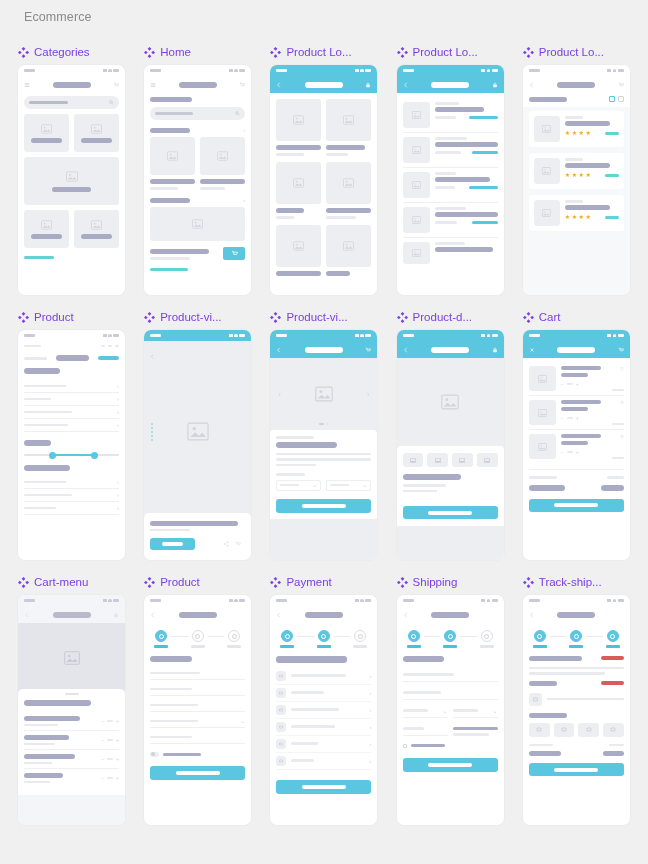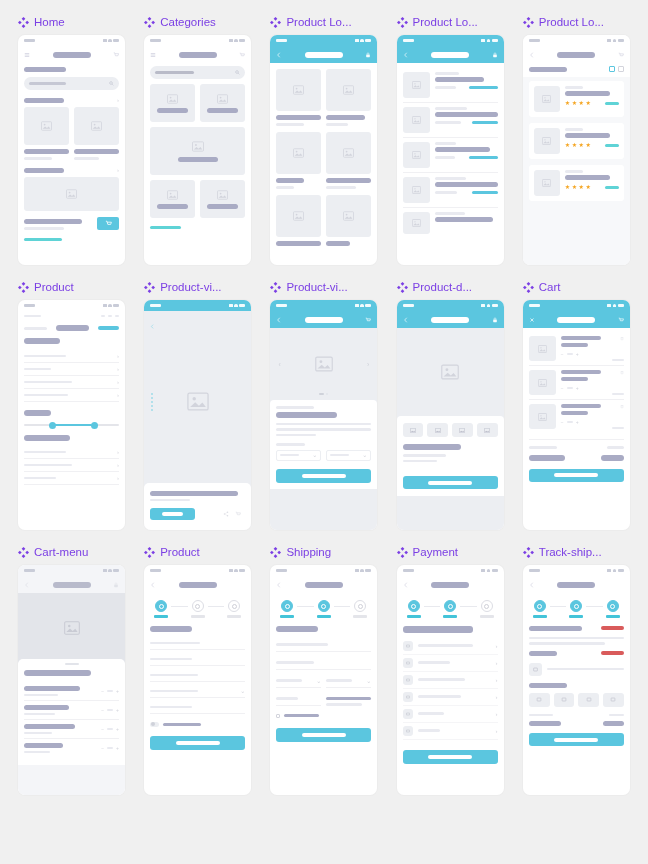--- a/index.html
+++ b/index.html
@@ -132,23 +132,115 @@
 
   .chev { color:#d3d4dc; font-size:6px; line-height:6px; }
   .dots { display:flex; flex-direction:column; gap:2px; }
   .dots i { width:2px; height:2px; border-radius:50%; background:#9fdbe8; display:block; }
 </style>
 </head>
 <body>
 
 <div class="page">
 
+  <div class="page-title">Ecommerce</div>
 
 
   <div class="grid">
+
+    <div class="cell">
+      <div class="cell-title">
+        <svg class="diamond-icon" viewBox="0 0 12 12">
+            <g fill="#7b3fe4">
+              <path d="M6 0l2 2-2 2-2-2z"></path>
+              <path d="M6 8l2 2-2 2-2-2z"></path>
+              <path d="M2 4l2 2-2 2-2-2z"></path>
+              <path d="M10 4l2 2-2 2-2-2z"></path>
+            </g>
+          </svg>
+        <span class="t">Categories</span>
+      </div>
+      <div class="phone">
+          <div class="scr">
+        <div class="statusbar">
+          <div class="sb-time"></div>
+          <div class="sb-icons">
+                <i class="a"></i>
+                <i class="b"></i>
+                <i class="c"></i>
+              </div>
+        </div>
+        <div class="navbar">
+          <svg class="nav-ic" viewBox="0 0 8 8">
+                <g stroke="#a9abc4" stroke-width="1">
+                  <path d="M1 2h6M1 4h6M1 6h6"></path>
+                </g>
+              </svg>
+          <div class="nav-pill"></div>
+          <svg class="nav-ic" viewBox="0 0 8 8">
+                <path d="M1 1.4h1.2l1 3.6h3.3l.8-2.5H2.5" fill="none" stroke="#a9abc4" stroke-width=".8"></path>
+              </svg>
+        </div>
+        <div class="pad" style="margin-top:3px">
+          <div class="panel" style="height:13px;border-radius:7px;display:flex;align-items:center;justify-content:space-between;padding:0 5px">
+            <div class="bar" style="width:46%;height:3px;background:#b9bbc8"></div>
+            <svg style="width:5px;height:5px" viewBox="0 0 8 8">
+                  <circle cx="3.2" cy="3.2" r="2.2" fill="none" stroke="#b9bbc8" stroke-width=".8"></circle>
+                  <path d="M5 5l2 2" stroke="#b9bbc8" stroke-width=".8"></path>
+                </svg>
+          </div>
+          <div class="row" style="gap:5px;margin-top:5px">
+            <div class="imgbox" style="flex:1;height:38px;flex-direction:column;gap:4px">
+              <svg width="11" height="10" class="img-glyph" viewBox="0 0 14 12">
+                    <rect x=".6" y=".6" width="12.8" height="10.8" rx="1" fill="none" stroke="#b9bbc8" stroke-width="1"></rect>
+                    <circle cx="4.6" cy="4.2" r="1.1" fill="#b9bbc8"></circle>
+                    <path d="M2 9.5l3.2-3 2.4 2.2 2.2-2 2.2 2.8z" fill="#b9bbc8"></path>
+                  </svg>
+              <div class="bar" style="width:68%"></div>
+            </div>
+            <div class="imgbox" style="flex:1;height:38px;flex-direction:column;gap:4px">
+              <svg width="11" height="10" class="img-glyph" viewBox="0 0 14 12">
+                    <rect x=".6" y=".6" width="12.8" height="10.8" rx="1" fill="none" stroke="#b9bbc8" stroke-width="1"></rect>
+                    <circle cx="4.6" cy="4.2" r="1.1" fill="#b9bbc8"></circle>
+                    <path d="M2 9.5l3.2-3 2.4 2.2 2.2-2 2.2 2.8z" fill="#b9bbc8"></path>
+                  </svg>
+              <div class="bar" style="width:68%"></div>
+            </div>
+          </div>
+          <div class="imgbox" style="height:48px;margin-top:5px;flex-direction:column;gap:5px">
+            <svg width="12" height="11" class="img-glyph" viewBox="0 0 14 12">
+                  <rect x=".6" y=".6" width="12.8" height="10.8" rx="1" fill="none" stroke="#b9bbc8" stroke-width="1"></rect>
+                  <circle cx="4.6" cy="4.2" r="1.1" fill="#b9bbc8"></circle>
+                  <path d="M2 9.5l3.2-3 2.4 2.2 2.2-2 2.2 2.8z" fill="#b9bbc8"></path>
+                </svg>
+            <div class="bar" style="width:42%"></div>
+          </div>
+          <div class="row" style="gap:5px;margin-top:5px">
+            <div class="imgbox" style="flex:1;height:38px;flex-direction:column;gap:4px">
+              <svg width="11" height="10" class="img-glyph" viewBox="0 0 14 12">
+                    <rect x=".6" y=".6" width="12.8" height="10.8" rx="1" fill="none" stroke="#b9bbc8" stroke-width="1"></rect>
+                    <circle cx="4.6" cy="4.2" r="1.1" fill="#b9bbc8"></circle>
+                    <path d="M2 9.5l3.2-3 2.4 2.2 2.2-2 2.2 2.8z" fill="#b9bbc8"></path>
+                  </svg>
+              <div class="bar" style="width:68%"></div>
+            </div>
+            <div class="imgbox" style="flex:1;height:38px;flex-direction:column;gap:4px">
+              <svg width="11" height="10" class="img-glyph" viewBox="0 0 14 12">
+                    <rect x=".6" y=".6" width="12.8" height="10.8" rx="1" fill="none" stroke="#b9bbc8" stroke-width="1"></rect>
+                    <circle cx="4.6" cy="4.2" r="1.1" fill="#b9bbc8"></circle>
+                    <path d="M2 9.5l3.2-3 2.4 2.2 2.2-2 2.2 2.8z" fill="#b9bbc8"></path>
+                  </svg>
+              <div class="bar" style="width:68%"></div>
+            </div>
+          </div>
+          <div class="bar teal" style="width:32%;height:3px;margin-top:8px"></div>
+        </div>
+      </div>
+        </div>
+    </div>
 
     <div class="cell">
       <div class="cell-title">
         <svg class="diamond-icon" viewBox="0 0 12 12">
             <g fill="#7b3fe4">
               <path d="M6 0l2 2-2 2-2-2z"></path>
               <path d="M6 8l2 2-2 2-2-2z"></path>
               <path d="M2 4l2 2-2 2-2-2z"></path>
               <path d="M10 4l2 2-2 2-2-2z"></path>
             </g>
@@ -246,96 +338,119 @@
     <div class="cell">
       <div class="cell-title">
         <svg class="diamond-icon" viewBox="0 0 12 12">
             <g fill="#7b3fe4">
               <path d="M6 0l2 2-2 2-2-2z"></path>
               <path d="M6 8l2 2-2 2-2-2z"></path>
               <path d="M2 4l2 2-2 2-2-2z"></path>
               <path d="M10 4l2 2-2 2-2-2z"></path>
             </g>
           </svg>
-        <span class="t">Categories</span>
+        <span class="t">Product Lo...</span>
       </div>
       <div class="phone">
           <div class="scr">
-        <div class="statusbar">
+        <div class="statusbar cy cyanbar">
           <div class="sb-time"></div>
           <div class="sb-icons">
                 <i class="a"></i>
                 <i class="b"></i>
                 <i class="c"></i>
               </div>
         </div>
-        <div class="navbar">
-          <svg class="nav-ic" viewBox="0 0 8 8">
-                <g stroke="#a9abc4" stroke-width="1">
-                  <path d="M1 2h6M1 4h6M1 6h6"></path>
-                </g>
+        <div class="navbar cyanbar">
+          <svg class="nav-ic" viewBox="0 0 8 8">
+                <path d="M5 1L2.2 4 5 7" fill="none" stroke="#fff" stroke-width=".9"></path>
               </svg>
           <div class="nav-pill"></div>
           <svg class="nav-ic" viewBox="0 0 8 8">
-                <path d="M1 1.4h1.2l1 3.6h3.3l.8-2.5H2.5" fill="none" stroke="#a9abc4" stroke-width=".8"></path>
-              </svg>
-        </div>
-        <div class="pad" style="margin-top:3px">
-          <div class="panel" style="height:13px;border-radius:7px;display:flex;align-items:center;justify-content:space-between;padding:0 5px">
-            <div class="bar" style="width:46%;height:3px;background:#b9bbc8"></div>
-            <svg style="width:5px;height:5px" viewBox="0 0 8 8">
-                  <circle cx="3.2" cy="3.2" r="2.2" fill="none" stroke="#b9bbc8" stroke-width=".8"></circle>
-                  <path d="M5 5l2 2" stroke="#b9bbc8" stroke-width=".8"></path>
-                </svg>
-          </div>
-          <div class="row" style="gap:5px;margin-top:5px">
-            <div class="imgbox" style="flex:1;height:38px;flex-direction:column;gap:4px">
-              <svg width="11" height="10" class="img-glyph" viewBox="0 0 14 12">
+                <rect x="1.6" y="3.4" width="4.8" height="3.6" rx=".6" fill="#fff"></rect>
+                <path d="M2.8 3.4V2.4a1.2 1.2 0 012.4 0v1" fill="none" stroke="#fff" stroke-width=".8"></path>
+              </svg>
+        </div>
+        <div class="pad" style="margin-top:6px">
+          <div class="row" style="gap:5px">
+            <div class="imgbox" style="flex:1;height:42px">
+                  <svg width="11" height="10" class="img-glyph" viewBox="0 0 14 12">
                     <rect x=".6" y=".6" width="12.8" height="10.8" rx="1" fill="none" stroke="#b9bbc8" stroke-width="1"></rect>
                     <circle cx="4.6" cy="4.2" r="1.1" fill="#b9bbc8"></circle>
                     <path d="M2 9.5l3.2-3 2.4 2.2 2.2-2 2.2 2.8z" fill="#b9bbc8"></path>
                   </svg>
-              <div class="bar" style="width:68%"></div>
-            </div>
-            <div class="imgbox" style="flex:1;height:38px;flex-direction:column;gap:4px">
-              <svg width="11" height="10" class="img-glyph" viewBox="0 0 14 12">
+                </div>
+            <div class="imgbox" style="flex:1;height:42px">
+                  <svg width="11" height="10" class="img-glyph" viewBox="0 0 14 12">
                     <rect x=".6" y=".6" width="12.8" height="10.8" rx="1" fill="none" stroke="#b9bbc8" stroke-width="1"></rect>
                     <circle cx="4.6" cy="4.2" r="1.1" fill="#b9bbc8"></circle>
                     <path d="M2 9.5l3.2-3 2.4 2.2 2.2-2 2.2 2.8z" fill="#b9bbc8"></path>
                   </svg>
-              <div class="bar" style="width:68%"></div>
-            </div>
-          </div>
-          <div class="imgbox" style="height:48px;margin-top:5px;flex-direction:column;gap:5px">
-            <svg width="12" height="11" class="img-glyph" viewBox="0 0 14 12">
-                  <rect x=".6" y=".6" width="12.8" height="10.8" rx="1" fill="none" stroke="#b9bbc8" stroke-width="1"></rect>
-                  <circle cx="4.6" cy="4.2" r="1.1" fill="#b9bbc8"></circle>
-                  <path d="M2 9.5l3.2-3 2.4 2.2 2.2-2 2.2 2.8z" fill="#b9bbc8"></path>
-                </svg>
-            <div class="bar" style="width:42%"></div>
-          </div>
-          <div class="row" style="gap:5px;margin-top:5px">
-            <div class="imgbox" style="flex:1;height:38px;flex-direction:column;gap:4px">
-              <svg width="11" height="10" class="img-glyph" viewBox="0 0 14 12">
+                </div>
+          </div>
+          <div class="row" style="gap:5px;margin-top:4px">
+            <div style="flex:1">
+                  <div class="bar" style="width:100%"></div>
+                  <div class="bar xlt" style="width:62%;height:3px;margin-top:3px"></div>
+                </div>
+            <div style="flex:1">
+                  <div class="bar" style="width:86%"></div>
+                  <div class="bar xlt" style="width:48%;height:3px;margin-top:3px"></div>
+                </div>
+          </div>
+          <div class="row" style="gap:5px;margin-top:6px">
+            <div class="imgbox" style="flex:1;height:42px">
+                  <svg width="11" height="10" class="img-glyph" viewBox="0 0 14 12">
                     <rect x=".6" y=".6" width="12.8" height="10.8" rx="1" fill="none" stroke="#b9bbc8" stroke-width="1"></rect>
                     <circle cx="4.6" cy="4.2" r="1.1" fill="#b9bbc8"></circle>
                     <path d="M2 9.5l3.2-3 2.4 2.2 2.2-2 2.2 2.8z" fill="#b9bbc8"></path>
                   </svg>
-              <div class="bar" style="width:68%"></div>
-            </div>
-            <div class="imgbox" style="flex:1;height:38px;flex-direction:column;gap:4px">
-              <svg width="11" height="10" class="img-glyph" viewBox="0 0 14 12">
+                </div>
+            <div class="imgbox" style="flex:1;height:42px">
+                  <svg width="11" height="10" class="img-glyph" viewBox="0 0 14 12">
                     <rect x=".6" y=".6" width="12.8" height="10.8" rx="1" fill="none" stroke="#b9bbc8" stroke-width="1"></rect>
                     <circle cx="4.6" cy="4.2" r="1.1" fill="#b9bbc8"></circle>
                     <path d="M2 9.5l3.2-3 2.4 2.2 2.2-2 2.2 2.8z" fill="#b9bbc8"></path>
                   </svg>
-              <div class="bar" style="width:68%"></div>
-            </div>
-          </div>
-          <div class="bar teal" style="width:32%;height:3px;margin-top:8px"></div>
+                </div>
+          </div>
+          <div class="row" style="gap:5px;margin-top:4px">
+            <div style="flex:1">
+                  <div class="bar" style="width:62%"></div>
+                  <div class="bar xlt" style="width:40%;height:3px;margin-top:3px"></div>
+                </div>
+            <div style="flex:1">
+                  <div class="bar" style="width:100%"></div>
+                  <div class="bar xlt" style="width:66%;height:3px;margin-top:3px"></div>
+                </div>
+          </div>
+          <div class="row" style="gap:5px;margin-top:6px">
+            <div class="imgbox" style="flex:1;height:42px">
+                  <svg width="11" height="10" class="img-glyph" viewBox="0 0 14 12">
+                    <rect x=".6" y=".6" width="12.8" height="10.8" rx="1" fill="none" stroke="#b9bbc8" stroke-width="1"></rect>
+                    <circle cx="4.6" cy="4.2" r="1.1" fill="#b9bbc8"></circle>
+                    <path d="M2 9.5l3.2-3 2.4 2.2 2.2-2 2.2 2.8z" fill="#b9bbc8"></path>
+                  </svg>
+                </div>
+            <div class="imgbox" style="flex:1;height:42px">
+                  <svg width="11" height="10" class="img-glyph" viewBox="0 0 14 12">
+                    <rect x=".6" y=".6" width="12.8" height="10.8" rx="1" fill="none" stroke="#b9bbc8" stroke-width="1"></rect>
+                    <circle cx="4.6" cy="4.2" r="1.1" fill="#b9bbc8"></circle>
+                    <path d="M2 9.5l3.2-3 2.4 2.2 2.2-2 2.2 2.8z" fill="#b9bbc8"></path>
+                  </svg>
+                </div>
+          </div>
+          <div class="row" style="gap:5px;margin-top:4px">
+            <div style="flex:1">
+                  <div class="bar" style="width:100%"></div>
+                </div>
+            <div style="flex:1">
+                  <div class="bar" style="width:52%"></div>
+                </div>
+          </div>
         </div>
       </div>
         </div>
     </div>
 
     <div class="cell">
       <div class="cell-title">
         <svg class="diamond-icon" viewBox="0 0 12 12">
             <g fill="#7b3fe4">
               <path d="M6 0l2 2-2 2-2-2z"></path>
@@ -359,238 +474,124 @@
         <div class="navbar cyanbar">
           <svg class="nav-ic" viewBox="0 0 8 8">
                 <path d="M5 1L2.2 4 5 7" fill="none" stroke="#fff" stroke-width=".9"></path>
               </svg>
           <div class="nav-pill"></div>
           <svg class="nav-ic" viewBox="0 0 8 8">
                 <rect x="1.6" y="3.4" width="4.8" height="3.6" rx=".6" fill="#fff"></rect>
                 <path d="M2.8 3.4V2.4a1.2 1.2 0 012.4 0v1" fill="none" stroke="#fff" stroke-width=".8"></path>
               </svg>
         </div>
-        <div class="pad" style="margin-top:6px">
-          <div class="row" style="gap:5px">
-            <div class="imgbox" style="flex:1;height:42px">
-                  <svg width="11" height="10" class="img-glyph" viewBox="0 0 14 12">
-                    <rect x=".6" y=".6" width="12.8" height="10.8" rx="1" fill="none" stroke="#b9bbc8" stroke-width="1"></rect>
-                    <circle cx="4.6" cy="4.2" r="1.1" fill="#b9bbc8"></circle>
-                    <path d="M2 9.5l3.2-3 2.4 2.2 2.2-2 2.2 2.8z" fill="#b9bbc8"></path>
-                  </svg>
-                </div>
-            <div class="imgbox" style="flex:1;height:42px">
-                  <svg width="11" height="10" class="img-glyph" viewBox="0 0 14 12">
-                    <rect x=".6" y=".6" width="12.8" height="10.8" rx="1" fill="none" stroke="#b9bbc8" stroke-width="1"></rect>
-                    <circle cx="4.6" cy="4.2" r="1.1" fill="#b9bbc8"></circle>
-                    <path d="M2 9.5l3.2-3 2.4 2.2 2.2-2 2.2 2.8z" fill="#b9bbc8"></path>
-                  </svg>
-                </div>
-          </div>
-          <div class="row" style="gap:5px;margin-top:4px">
-            <div style="flex:1">
-                  <div class="bar" style="width:100%"></div>
-                  <div class="bar xlt" style="width:62%;height:3px;margin-top:3px"></div>
-                </div>
-            <div style="flex:1">
-                  <div class="bar" style="width:86%"></div>
-                  <div class="bar xlt" style="width:48%;height:3px;margin-top:3px"></div>
-                </div>
-          </div>
-          <div class="row" style="gap:5px;margin-top:6px">
-            <div class="imgbox" style="flex:1;height:42px">
-                  <svg width="11" height="10" class="img-glyph" viewBox="0 0 14 12">
-                    <rect x=".6" y=".6" width="12.8" height="10.8" rx="1" fill="none" stroke="#b9bbc8" stroke-width="1"></rect>
-                    <circle cx="4.6" cy="4.2" r="1.1" fill="#b9bbc8"></circle>
-                    <path d="M2 9.5l3.2-3 2.4 2.2 2.2-2 2.2 2.8z" fill="#b9bbc8"></path>
-                  </svg>
-                </div>
-            <div class="imgbox" style="flex:1;height:42px">
-                  <svg width="11" height="10" class="img-glyph" viewBox="0 0 14 12">
-                    <rect x=".6" y=".6" width="12.8" height="10.8" rx="1" fill="none" stroke="#b9bbc8" stroke-width="1"></rect>
-                    <circle cx="4.6" cy="4.2" r="1.1" fill="#b9bbc8"></circle>
-                    <path d="M2 9.5l3.2-3 2.4 2.2 2.2-2 2.2 2.8z" fill="#b9bbc8"></path>
-                  </svg>
-                </div>
-          </div>
-          <div class="row" style="gap:5px;margin-top:4px">
-            <div style="flex:1">
-                  <div class="bar" style="width:62%"></div>
-                  <div class="bar xlt" style="width:40%;height:3px;margin-top:3px"></div>
-                </div>
-            <div style="flex:1">
-                  <div class="bar" style="width:100%"></div>
-                  <div class="bar xlt" style="width:66%;height:3px;margin-top:3px"></div>
-                </div>
-          </div>
-          <div class="row" style="gap:5px;margin-top:6px">
-            <div class="imgbox" style="flex:1;height:42px">
-                  <svg width="11" height="10" class="img-glyph" viewBox="0 0 14 12">
-                    <rect x=".6" y=".6" width="12.8" height="10.8" rx="1" fill="none" stroke="#b9bbc8" stroke-width="1"></rect>
-                    <circle cx="4.6" cy="4.2" r="1.1" fill="#b9bbc8"></circle>
-                    <path d="M2 9.5l3.2-3 2.4 2.2 2.2-2 2.2 2.8z" fill="#b9bbc8"></path>
-                  </svg>
-                </div>
-            <div class="imgbox" style="flex:1;height:42px">
-                  <svg width="11" height="10" class="img-glyph" viewBox="0 0 14 12">
-                    <rect x=".6" y=".6" width="12.8" height="10.8" rx="1" fill="none" stroke="#b9bbc8" stroke-width="1"></rect>
-                    <circle cx="4.6" cy="4.2" r="1.1" fill="#b9bbc8"></circle>
-                    <path d="M2 9.5l3.2-3 2.4 2.2 2.2-2 2.2 2.8z" fill="#b9bbc8"></path>
-                  </svg>
-                </div>
-          </div>
-          <div class="row" style="gap:5px;margin-top:4px">
-            <div style="flex:1">
-                  <div class="bar" style="width:100%"></div>
-                </div>
-            <div style="flex:1">
-                  <div class="bar" style="width:52%"></div>
-                </div>
+        <div class="pad" style="margin-top:5px">
+          <div style="display:flex;gap:5px;align-items:flex-start;padding:4px 0">
+            <div class="imgbox" style="width:27px;height:26px;flex:0 0 27px">
+                  <svg width="9" height="8" class="img-glyph" viewBox="0 0 14 12">
+                    <rect x=".6" y=".6" width="12.8" height="10.8" rx="1" fill="none" stroke="#b9bbc8" stroke-width="1.2"></rect>
+                    <circle cx="4.6" cy="4.2" r="1.1" fill="#b9bbc8"></circle>
+                    <path d="M2 9.5l3.2-3 2.4 2.2 2.2-2 2.2 2.8z" fill="#b9bbc8"></path>
+                  </svg>
+                </div>
+            <div style="flex:1">
+              <div class="bar xlt" style="width:38%;height:2.5px"></div>
+              <div class="bar" style="width:78%;height:5px;margin-top:2.5px"></div>
+              <div style="display:flex;justify-content:space-between;align-items:center;margin-top:4px">
+                <div class="bar xlt" style="width:34%;height:2.5px"></div>
+                <div class="bar cy" style="width:46%;height:2.5px"></div>
+              </div>
+            </div>
+          </div>
+          <div class="divider"></div>
+          <div style="display:flex;gap:5px;align-items:flex-start;padding:4px 0">
+            <div class="imgbox" style="width:27px;height:26px;flex:0 0 27px">
+                  <svg width="9" height="8" class="img-glyph" viewBox="0 0 14 12">
+                    <rect x=".6" y=".6" width="12.8" height="10.8" rx="1" fill="none" stroke="#b9bbc8" stroke-width="1.2"></rect>
+                    <circle cx="4.6" cy="4.2" r="1.1" fill="#b9bbc8"></circle>
+                    <path d="M2 9.5l3.2-3 2.4 2.2 2.2-2 2.2 2.8z" fill="#b9bbc8"></path>
+                  </svg>
+                </div>
+            <div style="flex:1">
+              <div class="bar xlt" style="width:52%;height:2.5px"></div>
+              <div class="bar" style="width:100%;height:5px;margin-top:2.5px"></div>
+              <div style="display:flex;justify-content:space-between;align-items:center;margin-top:4px">
+                <div class="bar xlt" style="width:42%;height:2.5px"></div>
+                <div class="bar cy" style="width:40%;height:2.5px"></div>
+              </div>
+            </div>
+          </div>
+          <div class="divider"></div>
+          <div style="display:flex;gap:5px;align-items:flex-start;padding:4px 0">
+            <div class="imgbox" style="width:27px;height:26px;flex:0 0 27px">
+                  <svg width="9" height="8" class="img-glyph" viewBox="0 0 14 12">
+                    <rect x=".6" y=".6" width="12.8" height="10.8" rx="1" fill="none" stroke="#b9bbc8" stroke-width="1.2"></rect>
+                    <circle cx="4.6" cy="4.2" r="1.1" fill="#b9bbc8"></circle>
+                    <path d="M2 9.5l3.2-3 2.4 2.2 2.2-2 2.2 2.8z" fill="#b9bbc8"></path>
+                  </svg>
+                </div>
+            <div style="flex:1">
+              <div class="bar xlt" style="width:34%;height:2.5px"></div>
+              <div class="bar" style="width:88%;height:5px;margin-top:2.5px"></div>
+              <div style="display:flex;justify-content:space-between;align-items:center;margin-top:4px">
+                <div class="bar xlt" style="width:32%;height:2.5px"></div>
+                <div class="bar cy" style="width:46%;height:2.5px"></div>
+              </div>
+            </div>
+          </div>
+          <div class="divider"></div>
+          <div style="display:flex;gap:5px;align-items:flex-start;padding:4px 0">
+            <div class="imgbox" style="width:27px;height:26px;flex:0 0 27px">
+                  <svg width="9" height="8" class="img-glyph" viewBox="0 0 14 12">
+                    <rect x=".6" y=".6" width="12.8" height="10.8" rx="1" fill="none" stroke="#b9bbc8" stroke-width="1.2"></rect>
+                    <circle cx="4.6" cy="4.2" r="1.1" fill="#b9bbc8"></circle>
+                    <path d="M2 9.5l3.2-3 2.4 2.2 2.2-2 2.2 2.8z" fill="#b9bbc8"></path>
+                  </svg>
+                </div>
+            <div style="flex:1">
+              <div class="bar xlt" style="width:50%;height:2.5px"></div>
+              <div class="bar" style="width:100%;height:5px;margin-top:2.5px"></div>
+              <div style="display:flex;justify-content:space-between;align-items:center;margin-top:4px">
+                <div class="bar xlt" style="width:36%;height:2.5px"></div>
+                <div class="bar cy" style="width:40%;height:2.5px"></div>
+              </div>
+            </div>
+          </div>
+          <div class="divider"></div>
+          <div style="display:flex;gap:5px;align-items:flex-start;padding:4px 0">
+            <div class="imgbox" style="width:27px;height:22px;flex:0 0 27px">
+                  <svg width="9" height="8" class="img-glyph" viewBox="0 0 14 12">
+                    <rect x=".6" y=".6" width="12.8" height="10.8" rx="1" fill="none" stroke="#b9bbc8" stroke-width="1.2"></rect>
+                    <circle cx="4.6" cy="4.2" r="1.1" fill="#b9bbc8"></circle>
+                    <path d="M2 9.5l3.2-3 2.4 2.2 2.2-2 2.2 2.8z" fill="#b9bbc8"></path>
+                  </svg>
+                </div>
+            <div style="flex:1">
+              <div class="bar xlt" style="width:48%;height:2.5px"></div>
+              <div class="bar" style="width:92%;height:5px;margin-top:2.5px"></div>
+            </div>
           </div>
         </div>
       </div>
         </div>
     </div>
 
     <div class="cell">
       <div class="cell-title">
         <svg class="diamond-icon" viewBox="0 0 12 12">
             <g fill="#7b3fe4">
               <path d="M6 0l2 2-2 2-2-2z"></path>
               <path d="M6 8l2 2-2 2-2-2z"></path>
               <path d="M2 4l2 2-2 2-2-2z"></path>
               <path d="M10 4l2 2-2 2-2-2z"></path>
             </g>
           </svg>
         <span class="t">Product Lo...</span>
       </div>
       <div class="phone">
-          <div class="scr">
-        <div class="statusbar cy cyanbar">
-          <div class="sb-time"></div>
-          <div class="sb-icons">
-                <i class="a"></i>
-                <i class="b"></i>
-                <i class="c"></i>
-              </div>
-        </div>
-        <div class="navbar cyanbar">
-          <svg class="nav-ic" viewBox="0 0 8 8">
-                <path d="M5 1L2.2 4 5 7" fill="none" stroke="#fff" stroke-width=".9"></path>
-              </svg>
-          <div class="nav-pill"></div>
-          <svg class="nav-ic" viewBox="0 0 8 8">
-                <rect x="1.6" y="3.4" width="4.8" height="3.6" rx=".6" fill="#fff"></rect>
-                <path d="M2.8 3.4V2.4a1.2 1.2 0 012.4 0v1" fill="none" stroke="#fff" stroke-width=".8"></path>
-              </svg>
-        </div>
-        <div class="pad" style="margin-top:5px">
-          <div style="display:flex;gap:5px;align-items:flex-start;padding:4px 0">
-            <div class="imgbox" style="width:27px;height:26px;flex:0 0 27px">
-                  <svg width="9" height="8" class="img-glyph" viewBox="0 0 14 12">
-                    <rect x=".6" y=".6" width="12.8" height="10.8" rx="1" fill="none" stroke="#b9bbc8" stroke-width="1.2"></rect>
-                    <circle cx="4.6" cy="4.2" r="1.1" fill="#b9bbc8"></circle>
-                    <path d="M2 9.5l3.2-3 2.4 2.2 2.2-2 2.2 2.8z" fill="#b9bbc8"></path>
-                  </svg>
-                </div>
-            <div style="flex:1">
-              <div class="bar xlt" style="width:38%;height:2.5px"></div>
-              <div class="bar" style="width:78%;height:5px;margin-top:2.5px"></div>
-              <div style="display:flex;justify-content:space-between;align-items:center;margin-top:4px">
-                <div class="bar xlt" style="width:34%;height:2.5px"></div>
-                <div class="bar cy" style="width:46%;height:2.5px"></div>
-              </div>
-            </div>
-          </div>
-          <div class="divider"></div>
-          <div style="display:flex;gap:5px;align-items:flex-start;padding:4px 0">
-            <div class="imgbox" style="width:27px;height:26px;flex:0 0 27px">
-                  <svg width="9" height="8" class="img-glyph" viewBox="0 0 14 12">
-                    <rect x=".6" y=".6" width="12.8" height="10.8" rx="1" fill="none" stroke="#b9bbc8" stroke-width="1.2"></rect>
-                    <circle cx="4.6" cy="4.2" r="1.1" fill="#b9bbc8"></circle>
-                    <path d="M2 9.5l3.2-3 2.4 2.2 2.2-2 2.2 2.8z" fill="#b9bbc8"></path>
-                  </svg>
-                </div>
-            <div style="flex:1">
-              <div class="bar xlt" style="width:52%;height:2.5px"></div>
-              <div class="bar" style="width:100%;height:5px;margin-top:2.5px"></div>
-              <div style="display:flex;justify-content:space-between;align-items:center;margin-top:4px">
-                <div class="bar xlt" style="width:42%;height:2.5px"></div>
-                <div class="bar cy" style="width:40%;height:2.5px"></div>
-              </div>
-            </div>
-          </div>
-          <div class="divider"></div>
-          <div style="display:flex;gap:5px;align-items:flex-start;padding:4px 0">
-            <div class="imgbox" style="width:27px;height:26px;flex:0 0 27px">
-                  <svg width="9" height="8" class="img-glyph" viewBox="0 0 14 12">
-                    <rect x=".6" y=".6" width="12.8" height="10.8" rx="1" fill="none" stroke="#b9bbc8" stroke-width="1.2"></rect>
-                    <circle cx="4.6" cy="4.2" r="1.1" fill="#b9bbc8"></circle>
-                    <path d="M2 9.5l3.2-3 2.4 2.2 2.2-2 2.2 2.8z" fill="#b9bbc8"></path>
-                  </svg>
-                </div>
-            <div style="flex:1">
-              <div class="bar xlt" style="width:34%;height:2.5px"></div>
-              <div class="bar" style="width:88%;height:5px;margin-top:2.5px"></div>
-              <div style="display:flex;justify-content:space-between;align-items:center;margin-top:4px">
-                <div class="bar xlt" style="width:32%;height:2.5px"></div>
-                <div class="bar cy" style="width:46%;height:2.5px"></div>
-              </div>
-            </div>
-          </div>
-          <div class="divider"></div>
-          <div style="display:flex;gap:5px;align-items:flex-start;padding:4px 0">
-            <div class="imgbox" style="width:27px;height:26px;flex:0 0 27px">
-                  <svg width="9" height="8" class="img-glyph" viewBox="0 0 14 12">
-                    <rect x=".6" y=".6" width="12.8" height="10.8" rx="1" fill="none" stroke="#b9bbc8" stroke-width="1.2"></rect>
-                    <circle cx="4.6" cy="4.2" r="1.1" fill="#b9bbc8"></circle>
-                    <path d="M2 9.5l3.2-3 2.4 2.2 2.2-2 2.2 2.8z" fill="#b9bbc8"></path>
-                  </svg>
-                </div>
-            <div style="flex:1">
-              <div class="bar xlt" style="width:50%;height:2.5px"></div>
-              <div class="bar" style="width:100%;height:5px;margin-top:2.5px"></div>
-              <div style="display:flex;justify-content:space-between;align-items:center;margin-top:4px">
-                <div class="bar xlt" style="width:36%;height:2.5px"></div>
-                <div class="bar cy" style="width:40%;height:2.5px"></div>
-              </div>
-            </div>
-          </div>
-          <div class="divider"></div>
-          <div style="display:flex;gap:5px;align-items:flex-start;padding:4px 0">
-            <div class="imgbox" style="width:27px;height:22px;flex:0 0 27px">
-                  <svg width="9" height="8" class="img-glyph" viewBox="0 0 14 12">
-                    <rect x=".6" y=".6" width="12.8" height="10.8" rx="1" fill="none" stroke="#b9bbc8" stroke-width="1.2"></rect>
-                    <circle cx="4.6" cy="4.2" r="1.1" fill="#b9bbc8"></circle>
-                    <path d="M2 9.5l3.2-3 2.4 2.2 2.2-2 2.2 2.8z" fill="#b9bbc8"></path>
-                  </svg>
-                </div>
-            <div style="flex:1">
-              <div class="bar xlt" style="width:48%;height:2.5px"></div>
-              <div class="bar" style="width:92%;height:5px;margin-top:2.5px"></div>
-            </div>
-          </div>
-        </div>
-      </div>
-        </div>
-    </div>
-
-    <div class="cell">
-      <div class="cell-title">
-        <svg class="diamond-icon" viewBox="0 0 12 12">
-            <g fill="#7b3fe4">
-              <path d="M6 0l2 2-2 2-2-2z"></path>
-              <path d="M6 8l2 2-2 2-2-2z"></path>
-              <path d="M2 4l2 2-2 2-2-2z"></path>
-              <path d="M10 4l2 2-2 2-2-2z"></path>
-            </g>
-          </svg>
-        <span class="t">Product Lo...</span>
-      </div>
-      <div class="phone">
           <div class="scr" style="background:#f7f8fa">
         <div class="statusbar" style="background:#fff">
           <div class="sb-time"></div>
           <div class="sb-icons">
                 <i class="a"></i>
                 <i class="b"></i>
                 <i class="c"></i>
               </div>
         </div>
         <div class="navbar" style="background:#fff">
@@ -1290,21 +1291,21 @@
     <div class="cell">
       <div class="cell-title">
         <svg class="diamond-icon" viewBox="0 0 12 12">
             <g fill="#7b3fe4">
               <path d="M6 0l2 2-2 2-2-2z"></path>
               <path d="M6 8l2 2-2 2-2-2z"></path>
               <path d="M2 4l2 2-2 2-2-2z"></path>
               <path d="M10 4l2 2-2 2-2-2z"></path>
             </g>
           </svg>
-        <span class="t">Shipping</span>
+        <span class="t">Payment</span>
       </div>
       <div class="phone">
           <div class="scr">
         <div class="statusbar">
           <div class="sb-time"></div>
           <div class="sb-icons">
                 <i class="a"></i>
                 <i class="b"></i>
                 <i class="c"></i>
               </div>
@@ -1332,71 +1333,96 @@
               </div>
           <div class="step-line"></div>
           <div class="step">
                 <div class="circ">
                   <span></span>
                 </div>
                 <div class="u"></div>
               </div>
         </div>
         <div class="pad" style="margin-top:8px">
-          <div class="bar" style="width:44%;height:6px"></div>
-          <div style="margin-top:7px">
-            <div style="height:13px;border-bottom:1px solid #f0f0f3;display:flex;align-items:center">
-                  <div class="bar xlt" style="width:54%;height:2.5px"></div>
-                </div>
-            <div style="height:13px;border-bottom:1px solid #f0f0f3;display:flex;align-items:center;margin-top:5px">
-                  <div class="bar xlt" style="width:40%;height:2.5px"></div>
-                </div>
-            <div class="row" style="gap:5px;margin-top:5px">
-              <div style="flex:1;height:13px;border-bottom:1px solid #f0f0f3;display:flex;align-items:center;justify-content:space-between">
-                    <div class="bar xlt" style="width:56%;height:2.5px"></div>
-                    <span class="chev">⌄</span>
-                  </div>
-              <div style="flex:1;height:13px;border-bottom:1px solid #f0f0f3;display:flex;align-items:center;justify-content:space-between">
-                    <div class="bar xlt" style="width:56%;height:2.5px"></div>
-                    <span class="chev">⌄</span>
-                  </div>
-            </div>
-            <div class="row" style="gap:5px;margin-top:5px;align-items:flex-end">
-              <div style="flex:1;height:13px;border-bottom:1px solid #f0f0f3;display:flex;align-items:center">
-                    <div class="bar xlt" style="width:48%;height:2.5px"></div>
-                  </div>
-              <div style="flex:1">
-                    <div class="bar" style="width:100%;height:3.5px"></div>
-                    <div class="bar xlt" style="width:80%;height:2.5px;margin-top:3px"></div>
-                  </div>
-            </div>
-            <div style="display:flex;gap:4px;align-items:center;margin-top:8px">
-              <div style="width:4px;height:4px;border:1px solid #d3d4dc;border-radius:1px"></div>
-              <div class="bar" style="width:36%;height:3px"></div>
-            </div>
+          <div class="bar" style="width:74%;height:7px"></div>
+          <div style="margin-top:5px">
+            <div style="display:flex;align-items:center;gap:5px;padding:3px 0;border-bottom:1px solid #f5f5f7">
+                  <div class="imgbox" style="width:10px;height:10px">
+                    <svg width="4" height="4" viewBox="0 0 8 8">
+                      <rect x="1" y="2" width="6" height="4" rx=".6" fill="none" stroke="#b9bbc8" stroke-width=".9"></rect>
+                    </svg>
+                  </div>
+                  <div class="bar xlt" style="flex:1;height:2.5px;max-width:58%"></div>
+                  <span class="chev" style="margin-left:auto">›</span>
+                </div>
+            <div style="display:flex;align-items:center;gap:5px;padding:3px 0;border-bottom:1px solid #f5f5f7">
+                  <div class="imgbox" style="width:10px;height:10px">
+                    <svg width="4" height="4" viewBox="0 0 8 8">
+                      <rect x="1" y="2" width="6" height="4" rx=".6" fill="none" stroke="#b9bbc8" stroke-width=".9"></rect>
+                    </svg>
+                  </div>
+                  <div class="bar xlt" style="width:34%;height:2.5px"></div>
+                  <span class="chev" style="margin-left:auto">›</span>
+                </div>
+            <div style="display:flex;align-items:center;gap:5px;padding:3px 0;border-bottom:1px solid #f5f5f7">
+                  <div class="imgbox" style="width:10px;height:10px">
+                    <svg width="4" height="4" viewBox="0 0 8 8">
+                      <rect x="1" y="2" width="6" height="4" rx=".6" fill="none" stroke="#b9bbc8" stroke-width=".9"></rect>
+                    </svg>
+                  </div>
+                  <div class="bar xlt" style="width:50%;height:2.5px"></div>
+                  <span class="chev" style="margin-left:auto">›</span>
+                </div>
+            <div style="display:flex;align-items:center;gap:5px;padding:3px 0;border-bottom:1px solid #f5f5f7">
+                  <div class="imgbox" style="width:10px;height:10px">
+                    <svg width="4" height="4" viewBox="0 0 8 8">
+                      <rect x="1" y="2" width="6" height="4" rx=".6" fill="none" stroke="#b9bbc8" stroke-width=".9"></rect>
+                    </svg>
+                  </div>
+                  <div class="bar xlt" style="width:46%;height:2.5px"></div>
+                  <span class="chev" style="margin-left:auto">›</span>
+                </div>
+            <div style="display:flex;align-items:center;gap:5px;padding:3px 0;border-bottom:1px solid #f5f5f7">
+                  <div class="imgbox" style="width:10px;height:10px">
+                    <svg width="4" height="4" viewBox="0 0 8 8">
+                      <rect x="1" y="2" width="6" height="4" rx=".6" fill="none" stroke="#b9bbc8" stroke-width=".9"></rect>
+                    </svg>
+                  </div>
+                  <div class="bar xlt" style="width:28%;height:2.5px"></div>
+                  <span class="chev" style="margin-left:auto">›</span>
+                </div>
+            <div style="display:flex;align-items:center;gap:5px;padding:3px 0;border-bottom:1px solid #f5f5f7">
+                  <div class="imgbox" style="width:10px;height:10px">
+                    <svg width="4" height="4" viewBox="0 0 8 8">
+                      <rect x="1" y="2" width="6" height="4" rx=".6" fill="none" stroke="#b9bbc8" stroke-width=".9"></rect>
+                    </svg>
+                  </div>
+                  <div class="bar xlt" style="width:24%;height:2.5px"></div>
+                  <span class="chev" style="margin-left:auto">›</span>
+                </div>
           </div>
           <div class="btn-cy" style="height:14px;margin-top:10px">
                 <div class="lbl"></div>
               </div>
         </div>
       </div>
         </div>
     </div>
 
     <div class="cell">
       <div class="cell-title">
         <svg class="diamond-icon" viewBox="0 0 12 12">
             <g fill="#7b3fe4">
               <path d="M6 0l2 2-2 2-2-2z"></path>
               <path d="M6 8l2 2-2 2-2-2z"></path>
               <path d="M2 4l2 2-2 2-2-2z"></path>
               <path d="M10 4l2 2-2 2-2-2z"></path>
             </g>
           </svg>
-        <span class="t">Payment</span>
+        <span class="t">Shipping</span>
       </div>
       <div class="phone">
           <div class="scr">
         <div class="statusbar">
           <div class="sb-time"></div>
           <div class="sb-icons">
                 <i class="a"></i>
                 <i class="b"></i>
                 <i class="c"></i>
               </div>
@@ -1424,76 +1450,51 @@
               </div>
           <div class="step-line"></div>
           <div class="step">
                 <div class="circ">
                   <span></span>
                 </div>
                 <div class="u"></div>
               </div>
         </div>
         <div class="pad" style="margin-top:8px">
-          <div class="bar" style="width:74%;height:7px"></div>
-          <div style="margin-top:5px">
-            <div style="display:flex;align-items:center;gap:5px;padding:3px 0;border-bottom:1px solid #f5f5f7">
-                  <div class="imgbox" style="width:10px;height:10px">
-                    <svg width="4" height="4" viewBox="0 0 8 8">
-                      <rect x="1" y="2" width="6" height="4" rx=".6" fill="none" stroke="#b9bbc8" stroke-width=".9"></rect>
-                    </svg>
-                  </div>
-                  <div class="bar xlt" style="flex:1;height:2.5px;max-width:58%"></div>
-                  <span class="chev" style="margin-left:auto">›</span>
-                </div>
-            <div style="display:flex;align-items:center;gap:5px;padding:3px 0;border-bottom:1px solid #f5f5f7">
-                  <div class="imgbox" style="width:10px;height:10px">
-                    <svg width="4" height="4" viewBox="0 0 8 8">
-                      <rect x="1" y="2" width="6" height="4" rx=".6" fill="none" stroke="#b9bbc8" stroke-width=".9"></rect>
-                    </svg>
-                  </div>
-                  <div class="bar xlt" style="width:34%;height:2.5px"></div>
-                  <span class="chev" style="margin-left:auto">›</span>
-                </div>
-            <div style="display:flex;align-items:center;gap:5px;padding:3px 0;border-bottom:1px solid #f5f5f7">
-                  <div class="imgbox" style="width:10px;height:10px">
-                    <svg width="4" height="4" viewBox="0 0 8 8">
-                      <rect x="1" y="2" width="6" height="4" rx=".6" fill="none" stroke="#b9bbc8" stroke-width=".9"></rect>
-                    </svg>
-                  </div>
-                  <div class="bar xlt" style="width:50%;height:2.5px"></div>
-                  <span class="chev" style="margin-left:auto">›</span>
-                </div>
-            <div style="display:flex;align-items:center;gap:5px;padding:3px 0;border-bottom:1px solid #f5f5f7">
-                  <div class="imgbox" style="width:10px;height:10px">
-                    <svg width="4" height="4" viewBox="0 0 8 8">
-                      <rect x="1" y="2" width="6" height="4" rx=".6" fill="none" stroke="#b9bbc8" stroke-width=".9"></rect>
-                    </svg>
-                  </div>
-                  <div class="bar xlt" style="width:46%;height:2.5px"></div>
-                  <span class="chev" style="margin-left:auto">›</span>
-                </div>
-            <div style="display:flex;align-items:center;gap:5px;padding:3px 0;border-bottom:1px solid #f5f5f7">
-                  <div class="imgbox" style="width:10px;height:10px">
-                    <svg width="4" height="4" viewBox="0 0 8 8">
-                      <rect x="1" y="2" width="6" height="4" rx=".6" fill="none" stroke="#b9bbc8" stroke-width=".9"></rect>
-                    </svg>
-                  </div>
-                  <div class="bar xlt" style="width:28%;height:2.5px"></div>
-                  <span class="chev" style="margin-left:auto">›</span>
-                </div>
-            <div style="display:flex;align-items:center;gap:5px;padding:3px 0;border-bottom:1px solid #f5f5f7">
-                  <div class="imgbox" style="width:10px;height:10px">
-                    <svg width="4" height="4" viewBox="0 0 8 8">
-                      <rect x="1" y="2" width="6" height="4" rx=".6" fill="none" stroke="#b9bbc8" stroke-width=".9"></rect>
-                    </svg>
-                  </div>
-                  <div class="bar xlt" style="width:24%;height:2.5px"></div>
-                  <span class="chev" style="margin-left:auto">›</span>
-                </div>
+          <div class="bar" style="width:44%;height:6px"></div>
+          <div style="margin-top:7px">
+            <div style="height:13px;border-bottom:1px solid #f0f0f3;display:flex;align-items:center">
+                  <div class="bar xlt" style="width:54%;height:2.5px"></div>
+                </div>
+            <div style="height:13px;border-bottom:1px solid #f0f0f3;display:flex;align-items:center;margin-top:5px">
+                  <div class="bar xlt" style="width:40%;height:2.5px"></div>
+                </div>
+            <div class="row" style="gap:5px;margin-top:5px">
+              <div style="flex:1;height:13px;border-bottom:1px solid #f0f0f3;display:flex;align-items:center;justify-content:space-between">
+                    <div class="bar xlt" style="width:56%;height:2.5px"></div>
+                    <span class="chev">⌄</span>
+                  </div>
+              <div style="flex:1;height:13px;border-bottom:1px solid #f0f0f3;display:flex;align-items:center;justify-content:space-between">
+                    <div class="bar xlt" style="width:56%;height:2.5px"></div>
+                    <span class="chev">⌄</span>
+                  </div>
+            </div>
+            <div class="row" style="gap:5px;margin-top:5px;align-items:flex-end">
+              <div style="flex:1;height:13px;border-bottom:1px solid #f0f0f3;display:flex;align-items:center">
+                    <div class="bar xlt" style="width:48%;height:2.5px"></div>
+                  </div>
+              <div style="flex:1">
+                    <div class="bar" style="width:100%;height:3.5px"></div>
+                    <div class="bar xlt" style="width:80%;height:2.5px;margin-top:3px"></div>
+                  </div>
+            </div>
+            <div style="display:flex;gap:4px;align-items:center;margin-top:8px">
+              <div style="width:4px;height:4px;border:1px solid #d3d4dc;border-radius:1px"></div>
+              <div class="bar" style="width:36%;height:3px"></div>
+            </div>
           </div>
           <div class="btn-cy" style="height:14px;margin-top:10px">
                 <div class="lbl"></div>
               </div>
         </div>
       </div>
         </div>
     </div>
 
     <div class="cell">

